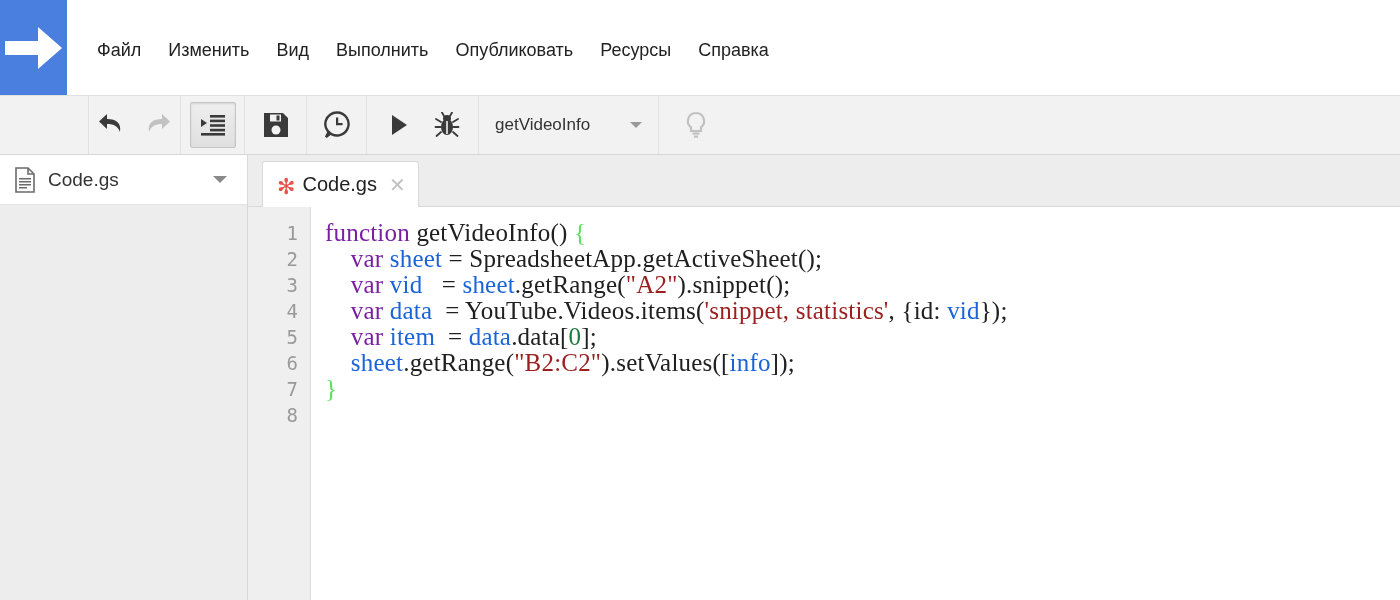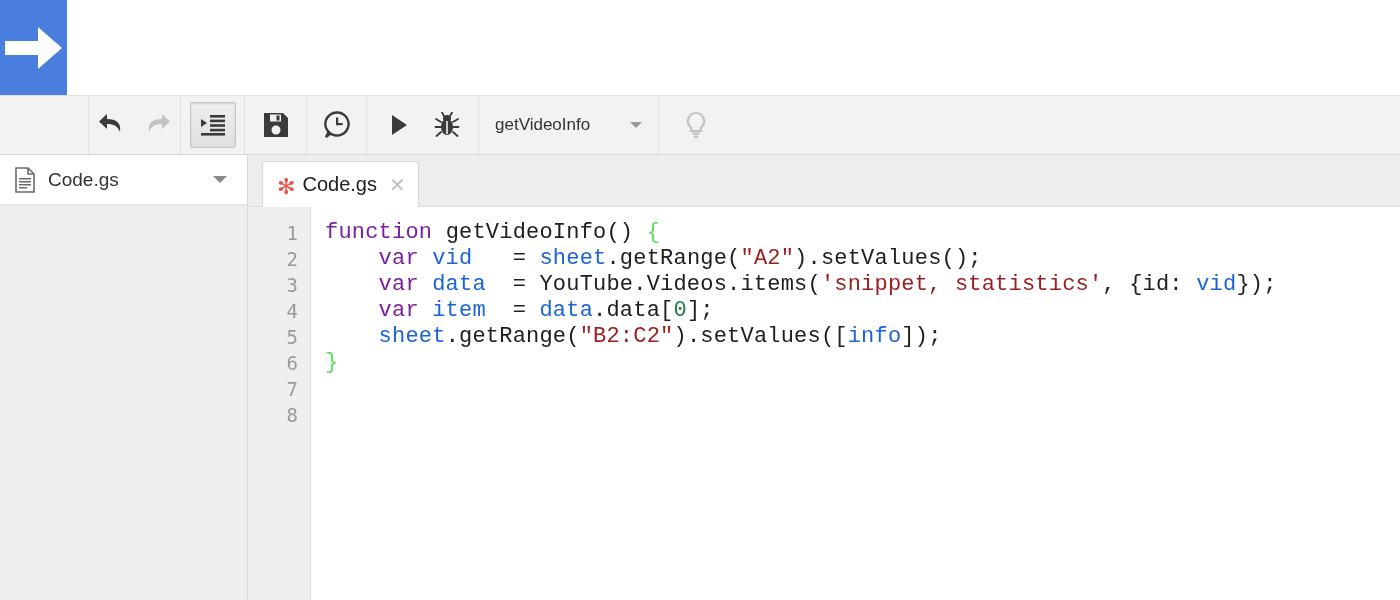--- a/index.html
+++ b/index.html
@@ -235,22 +235,22 @@
     color: #999999;
   }
   .code-lines {
     flex: 1;
     padding-top: 13px;
     padding-left: 14px;
     min-width: 0;
     overflow: hidden;
   }
   .code-line {
-    font-family: Liberation Mono, monospace;
-    font-size: 22px;
+    font-family: Liberation Serif, serif;
+    font-size: 25px;
     line-height: 26px;
     color: #202020;
     white-space: pre;
     letter-spacing: 0.2px;
   }
   .tk-kw   { color: #7b1fa2; }
   .tk-var  { color: #1a63d8; }
   .tk-str  { color: #9c2020; }
   .tk-num  { color: #1d7a3c; }
   .tk-br   { color: #5ae05a; }
@@ -259,20 +259,29 @@
 </head>
 <body>
 
 <div class="header">
   <div class="logo-square">
     <svg width="58" height="46" viewBox="0 0 58 46" aria-hidden="true">
       <polygon points="0,16 33,16 33,2 57,23 33,44 33,30 0,30" fill="#ffffff"></polygon>
     </svg>
   </div>
   <div class="header-texts">
+    <div class="menubar">
+      <div class="menu-item">Файл</div>
+      <div class="menu-item">Изменить</div>
+      <div class="menu-item">Вид</div>
+      <div class="menu-item">Выполнить</div>
+      <div class="menu-item">Опубликовать</div>
+      <div class="menu-item">Ресурсы</div>
+      <div class="menu-item">Справка</div>
+    </div>
   </div>
 </div>
 
 <div class="toolbar">
   <div class="tb-spacer-left"></div>
 
   <div class="tb-group undo-group">
     <div class="tb-btn">
       <svg width="30" height="24" viewBox="0 0 30 24" aria-hidden="true">
         <path d="M10 6 L10 1 L2 8.5 L10 16 L10 11 C17 11 21 13.5 23 19 C24.5 10 19.5 6 10 6 Z" fill="#3a3a3a"></path>
@@ -394,21 +403,22 @@
         <div class="gutter-line">2</div>
         <div class="gutter-line">3</div>
         <div class="gutter-line">4</div>
         <div class="gutter-line">5</div>
         <div class="gutter-line">6</div>
         <div class="gutter-line">7</div>
         <div class="gutter-line">8</div>
       </div>
       <div class="code-lines" id="code-lines">
           <div class="code-line"><span class="tk-kw">function </span><span class="tk-pl">getVideoInfo() </span><span class="tk-br">{</span></div>
-          <div class="code-line"><span class="tk-pl">    </span><span class="tk-kw">var </span><span class="tk-var">vid</span><span class="tk-pl">   = </span><span class="tk-var">sheet</span><span class="tk-pl">.getRange(</span><span class="tk-str">"A2"</span><span class="tk-pl">).setValues();</span></div>
+          <div class="code-line"><span class="tk-pl">    </span><span class="tk-kw">var </span><span class="tk-var">sheet</span><span class="tk-pl"> = SpreadsheetApp.getActiveSheet();</span></div>
+          <div class="code-line"><span class="tk-pl">    </span><span class="tk-kw">var </span><span class="tk-var">vid</span><span class="tk-pl">   = </span><span class="tk-var">sheet</span><span class="tk-pl">.getRange(</span><span class="tk-str">"A2"</span><span class="tk-pl">).snippet();</span></div>
           <div class="code-line"><span class="tk-pl">    </span><span class="tk-kw">var </span><span class="tk-var">data</span><span class="tk-pl">  = YouTube.Videos.items(</span><span class="tk-str">'snippet, statistics'</span><span class="tk-pl">, {id: </span><span class="tk-var">vid</span><span class="tk-pl">});</span></div>
           <div class="code-line"><span class="tk-pl">    </span><span class="tk-kw">var </span><span class="tk-var">item</span><span class="tk-pl">  = </span><span class="tk-var">data</span><span class="tk-pl">.data[</span><span class="tk-num">0</span><span class="tk-pl">];</span></div>
           <div class="code-line"><span class="tk-pl">    </span><span class="tk-var">sheet</span><span class="tk-pl">.getRange(</span><span class="tk-str">"B2:C2"</span><span class="tk-pl">).setValues([</span><span class="tk-var">info</span><span class="tk-pl">]);</span></div>
           <div class="code-line"><span class="tk-br">}</span></div>
         </div>
     </div>
   </div>
 </div>
 
 </body></html>

